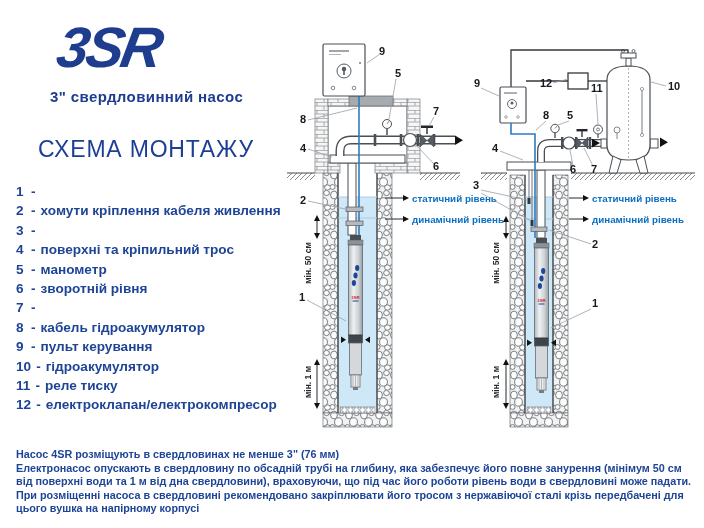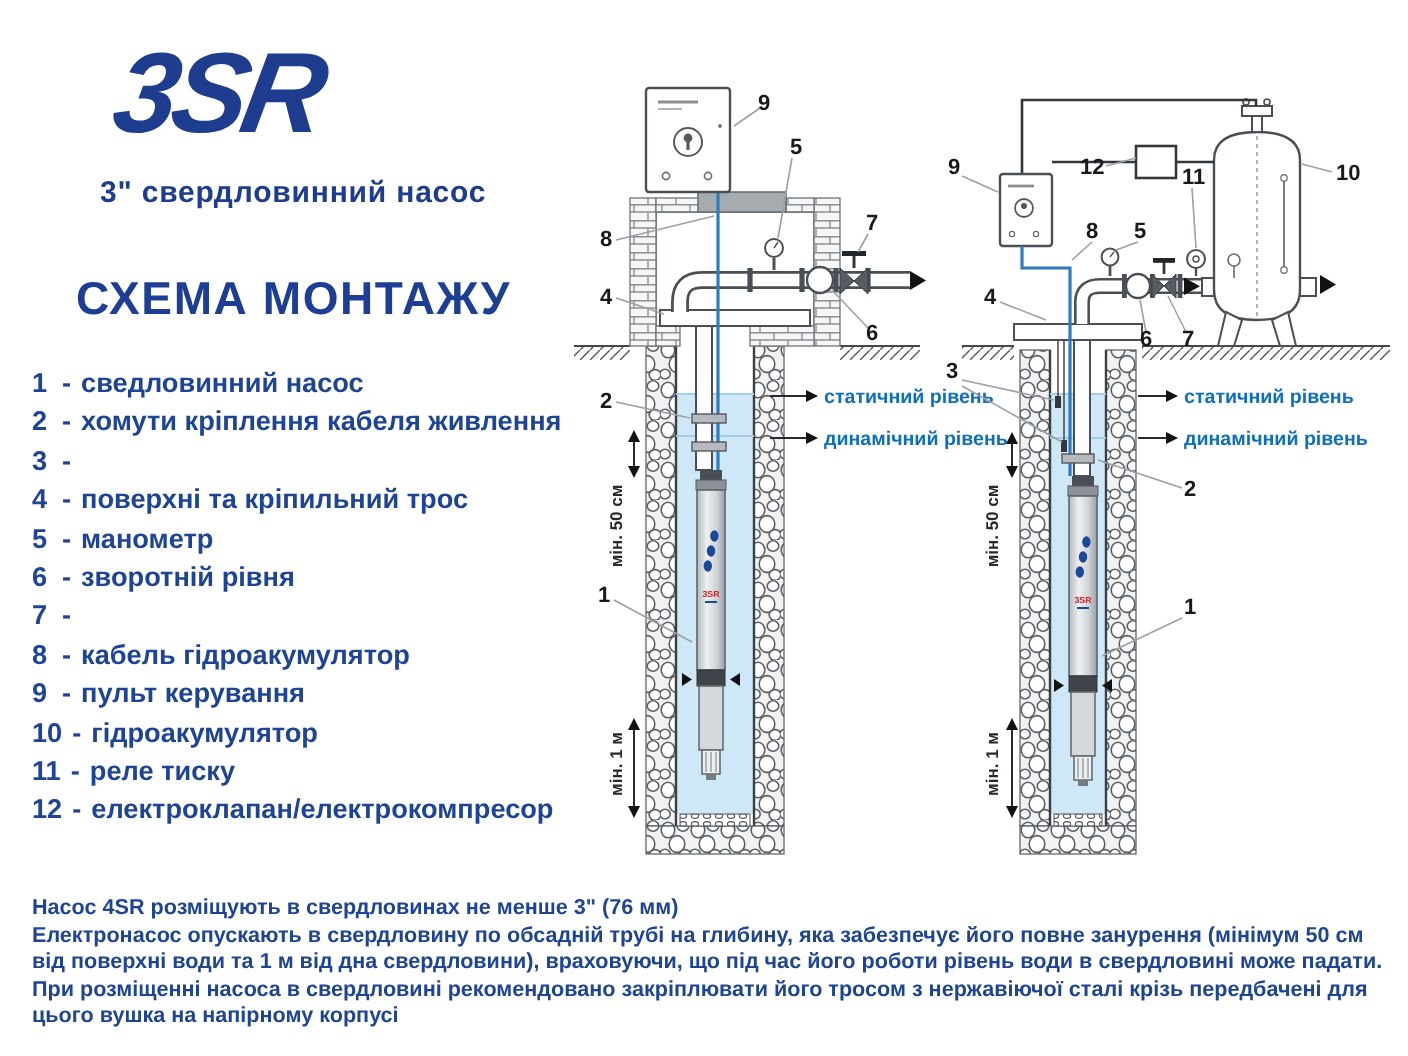--- a/index.html
+++ b/index.html
@@ -13,21 +13,21 @@
     font-size:57px;font-weight:bold;font-style:italic;
     color:#1e3d8f;letter-spacing:-3px;
     transform:skewX(-10deg);
   }
   .subtitle{
     position:absolute;left:50px;top:88px;
     font-size:15px;font-weight:bold;color:#1e3d8f;letter-spacing:.4px;
   }
   .title{
     position:absolute;left:38px;top:136px;
-    font-size:23px;font-weight:bold;color:#1c3f95;letter-spacing:.8px;
+    font-size:23px;font-weight:normal;color:#1c3f95;letter-spacing:.8px;
   }
   .legend{
     position:absolute;left:16px;top:184px;width:268px;
     list-style:none;margin:0;padding:0;
   }
   .legend li{
     height:19.4px;display:flex;align-items:baseline;
     font-size:13.6px;font-weight:bold;color:#1d4496;white-space:nowrap;
   }
   .legend .num{min-width:10px;}
@@ -57,21 +57,20 @@
 <body>
 
 <div class="logo">3SR</div>
 <div class="subtitle">3" свердловинний насос</div>
 <div class="title">СХЕМА МОНТАЖУ</div>
 
 <ul class="legend">
   <li>
       <span class="num">1</span>
       <span class="sep">-</span>
-      <span>сведловинний насос</span>
     </li>
   <li>
       <span class="num">2</span>
       <span class="sep">-</span>
       <span>хомути кріплення кабеля живлення</span>
     </li>
   <li>
       <span class="num">3</span>
       <span class="sep">-</span>
     </li>

